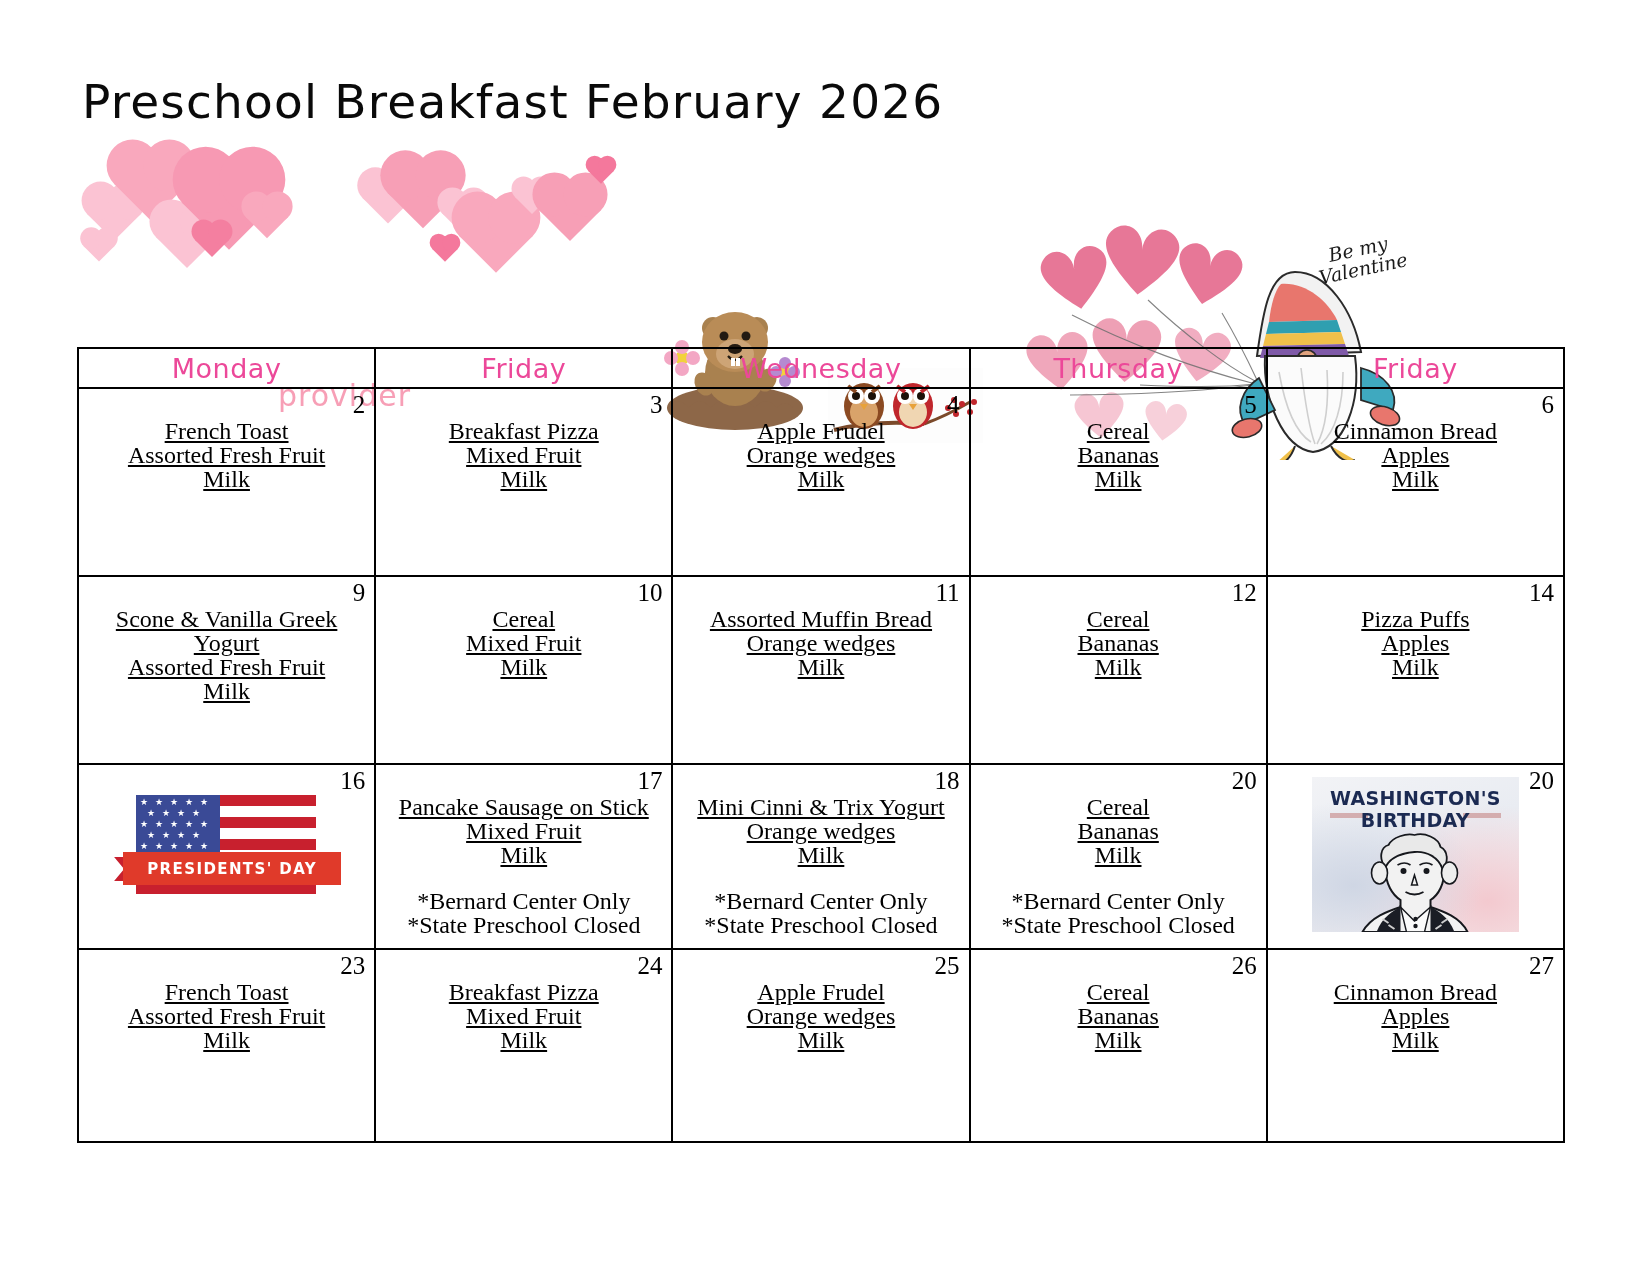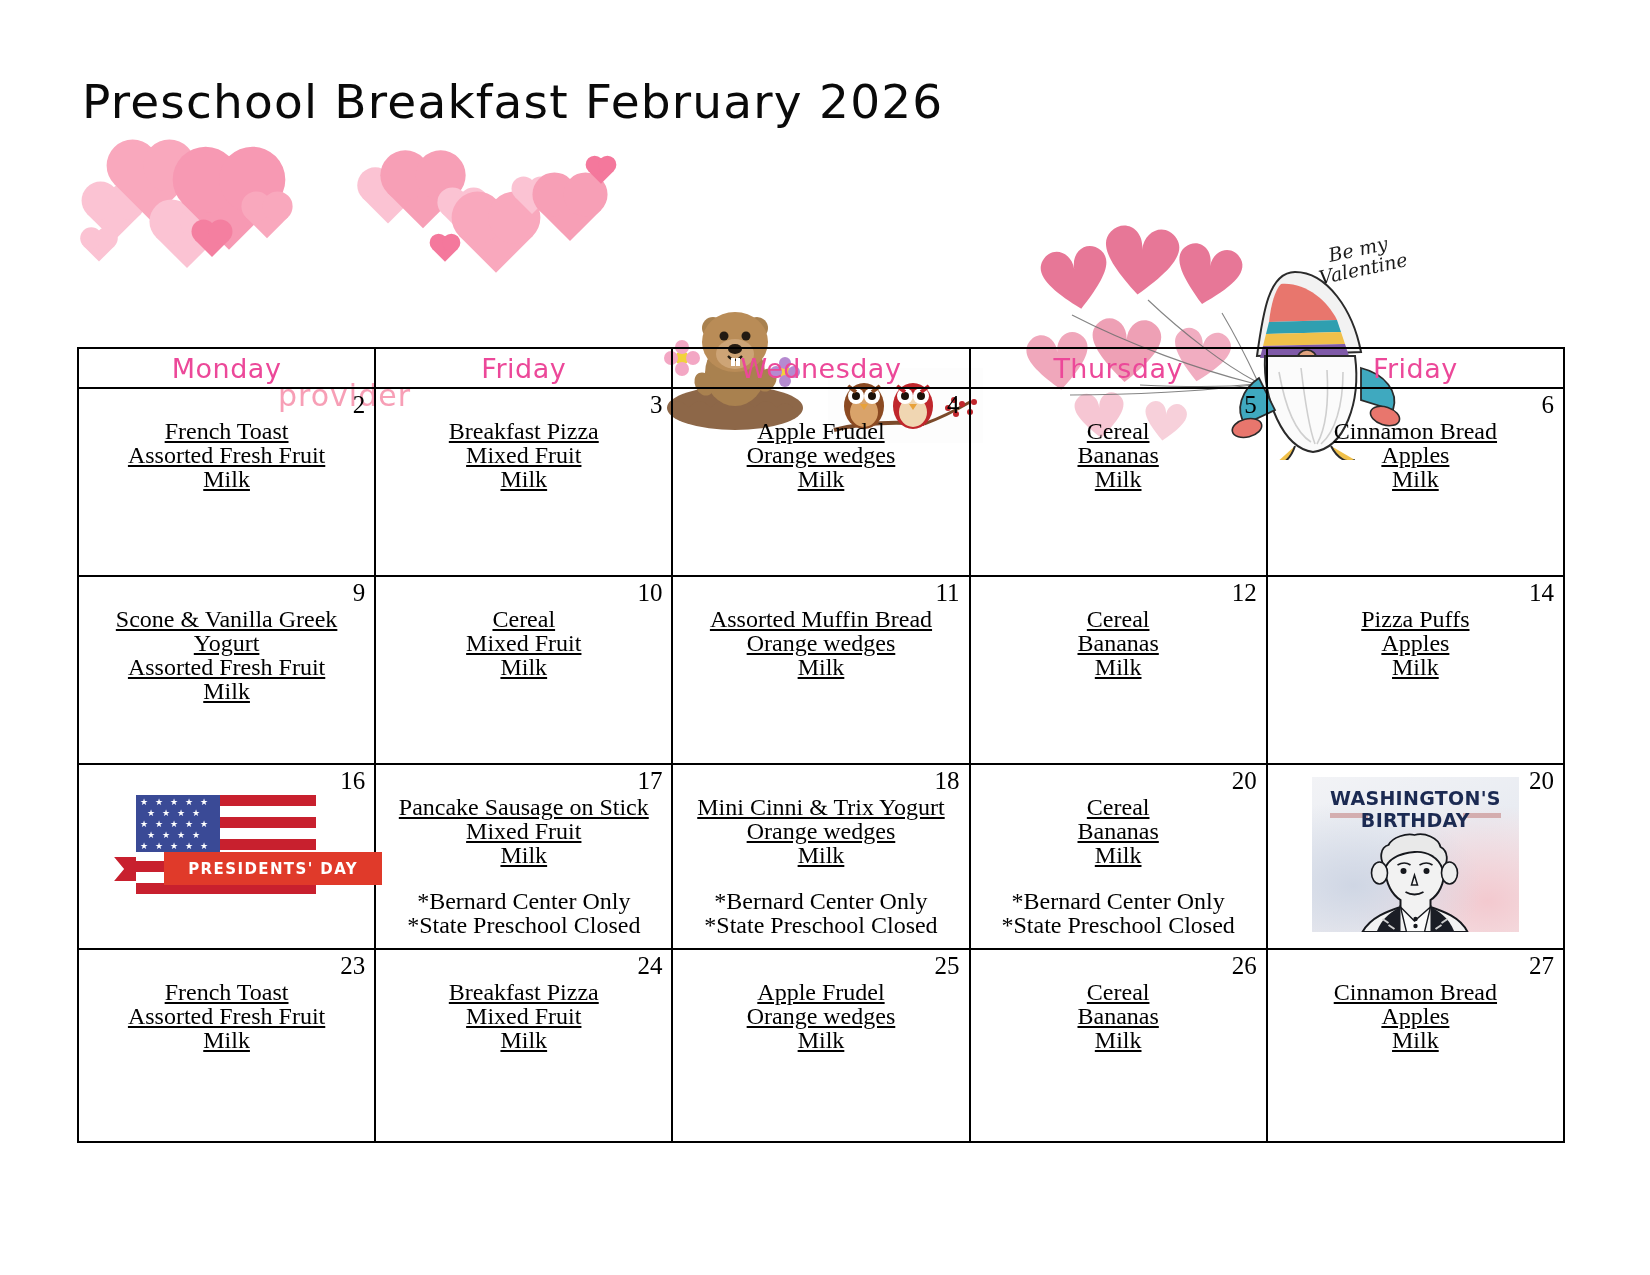--- a/index.html
+++ b/index.html
@@ -120,21 +120,20 @@
     background:#3a4a96; overflow:hidden;
   }
   .star { position:absolute; color:#fff; font-size:9px; line-height:9px; }
   .ribbon {
     position:absolute; left:-13px; top:57px; width:218px; height:33px;
     background:#e03a2a;
     display:flex; align-items:center; justify-content:center;
     color:#fff; font-family:"DejaVu Sans", sans-serif;
     font-weight:bold; font-size:15px; letter-spacing:1.4px;
     clip-path:polygon(0 0,100% 0,100% 100%,0 100%);
-    margin-left:41px;
   }
   .ribbon-tail-l, .ribbon-tail-r {
     position:absolute; top:62px; width:22px; height:24px; background:#c8202e;
   }
   .ribbon-tail-l { left:-22px; clip-path:polygon(0 0,100% 0,100% 100%,0 100%,10px 50%); }
   .ribbon-tail-r { right:-22px; clip-path:polygon(0 0,100% 0,12px 50%,100% 100%,0 100%); }
 
   
   .wash-graphic {
     position:relative; margin:8px auto 0; width:207px; height:155px;

